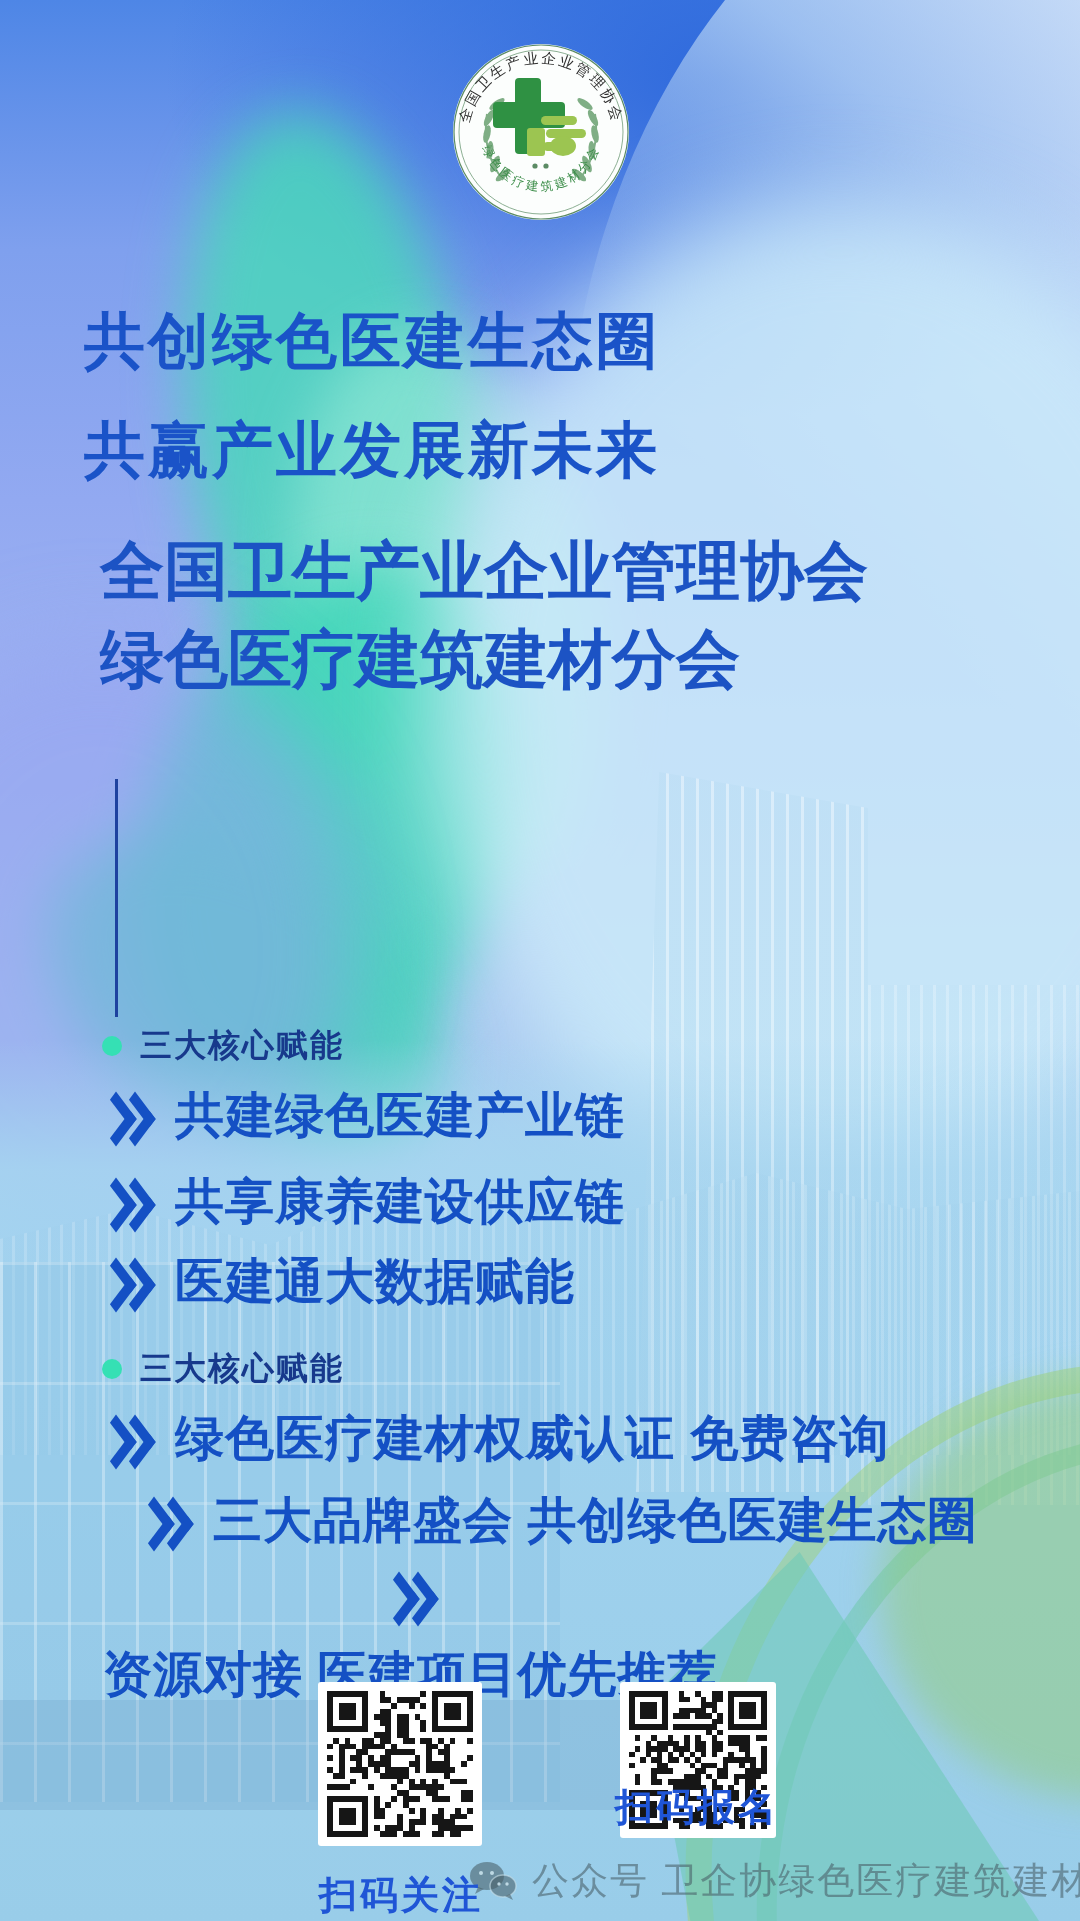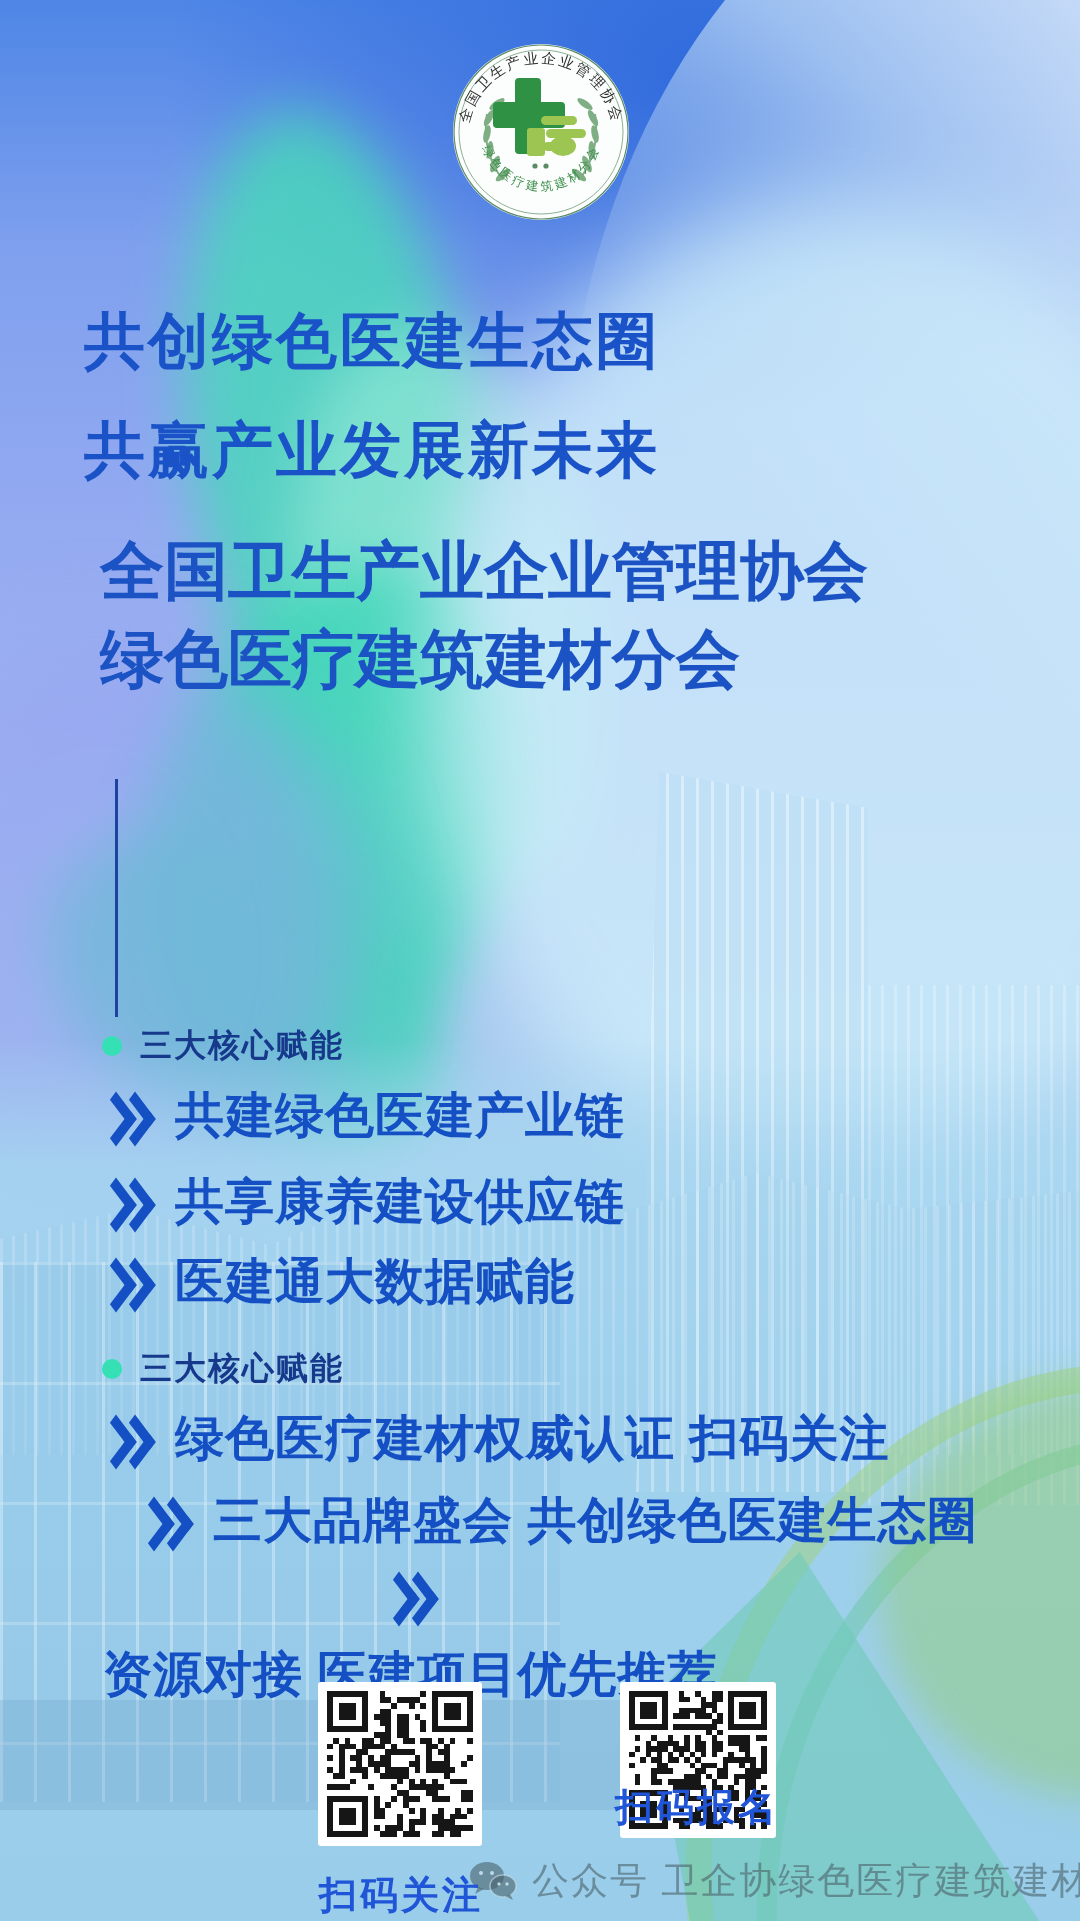--- a/index.html
+++ b/index.html
@@ -189,21 +189,21 @@
     <i class="chev"></i>
     <span>医建通大数据赋能</span>
   </div>
 
   <div class="sec-head sec2 z">
     <i class="bullet"></i>
     <span>三大核心赋能</span>
   </div>
   <div class="item i20 z">
     <i class="chev"></i>
-    <span>绿色医疗建材权威认证 扫码关注</span>
+    <span>绿色医疗建材权威认证 免费咨询</span>
   </div>
   <div class="item i21 z">
     <i class="chev"></i>
     <span>三大品牌盛会 共创绿色医建生态圈</span>
   </div>
   <div class="item i22 z">
     <i class="chev"></i>
     <span>资源对接 医建项目优先推荐</span>
   </div>
 

